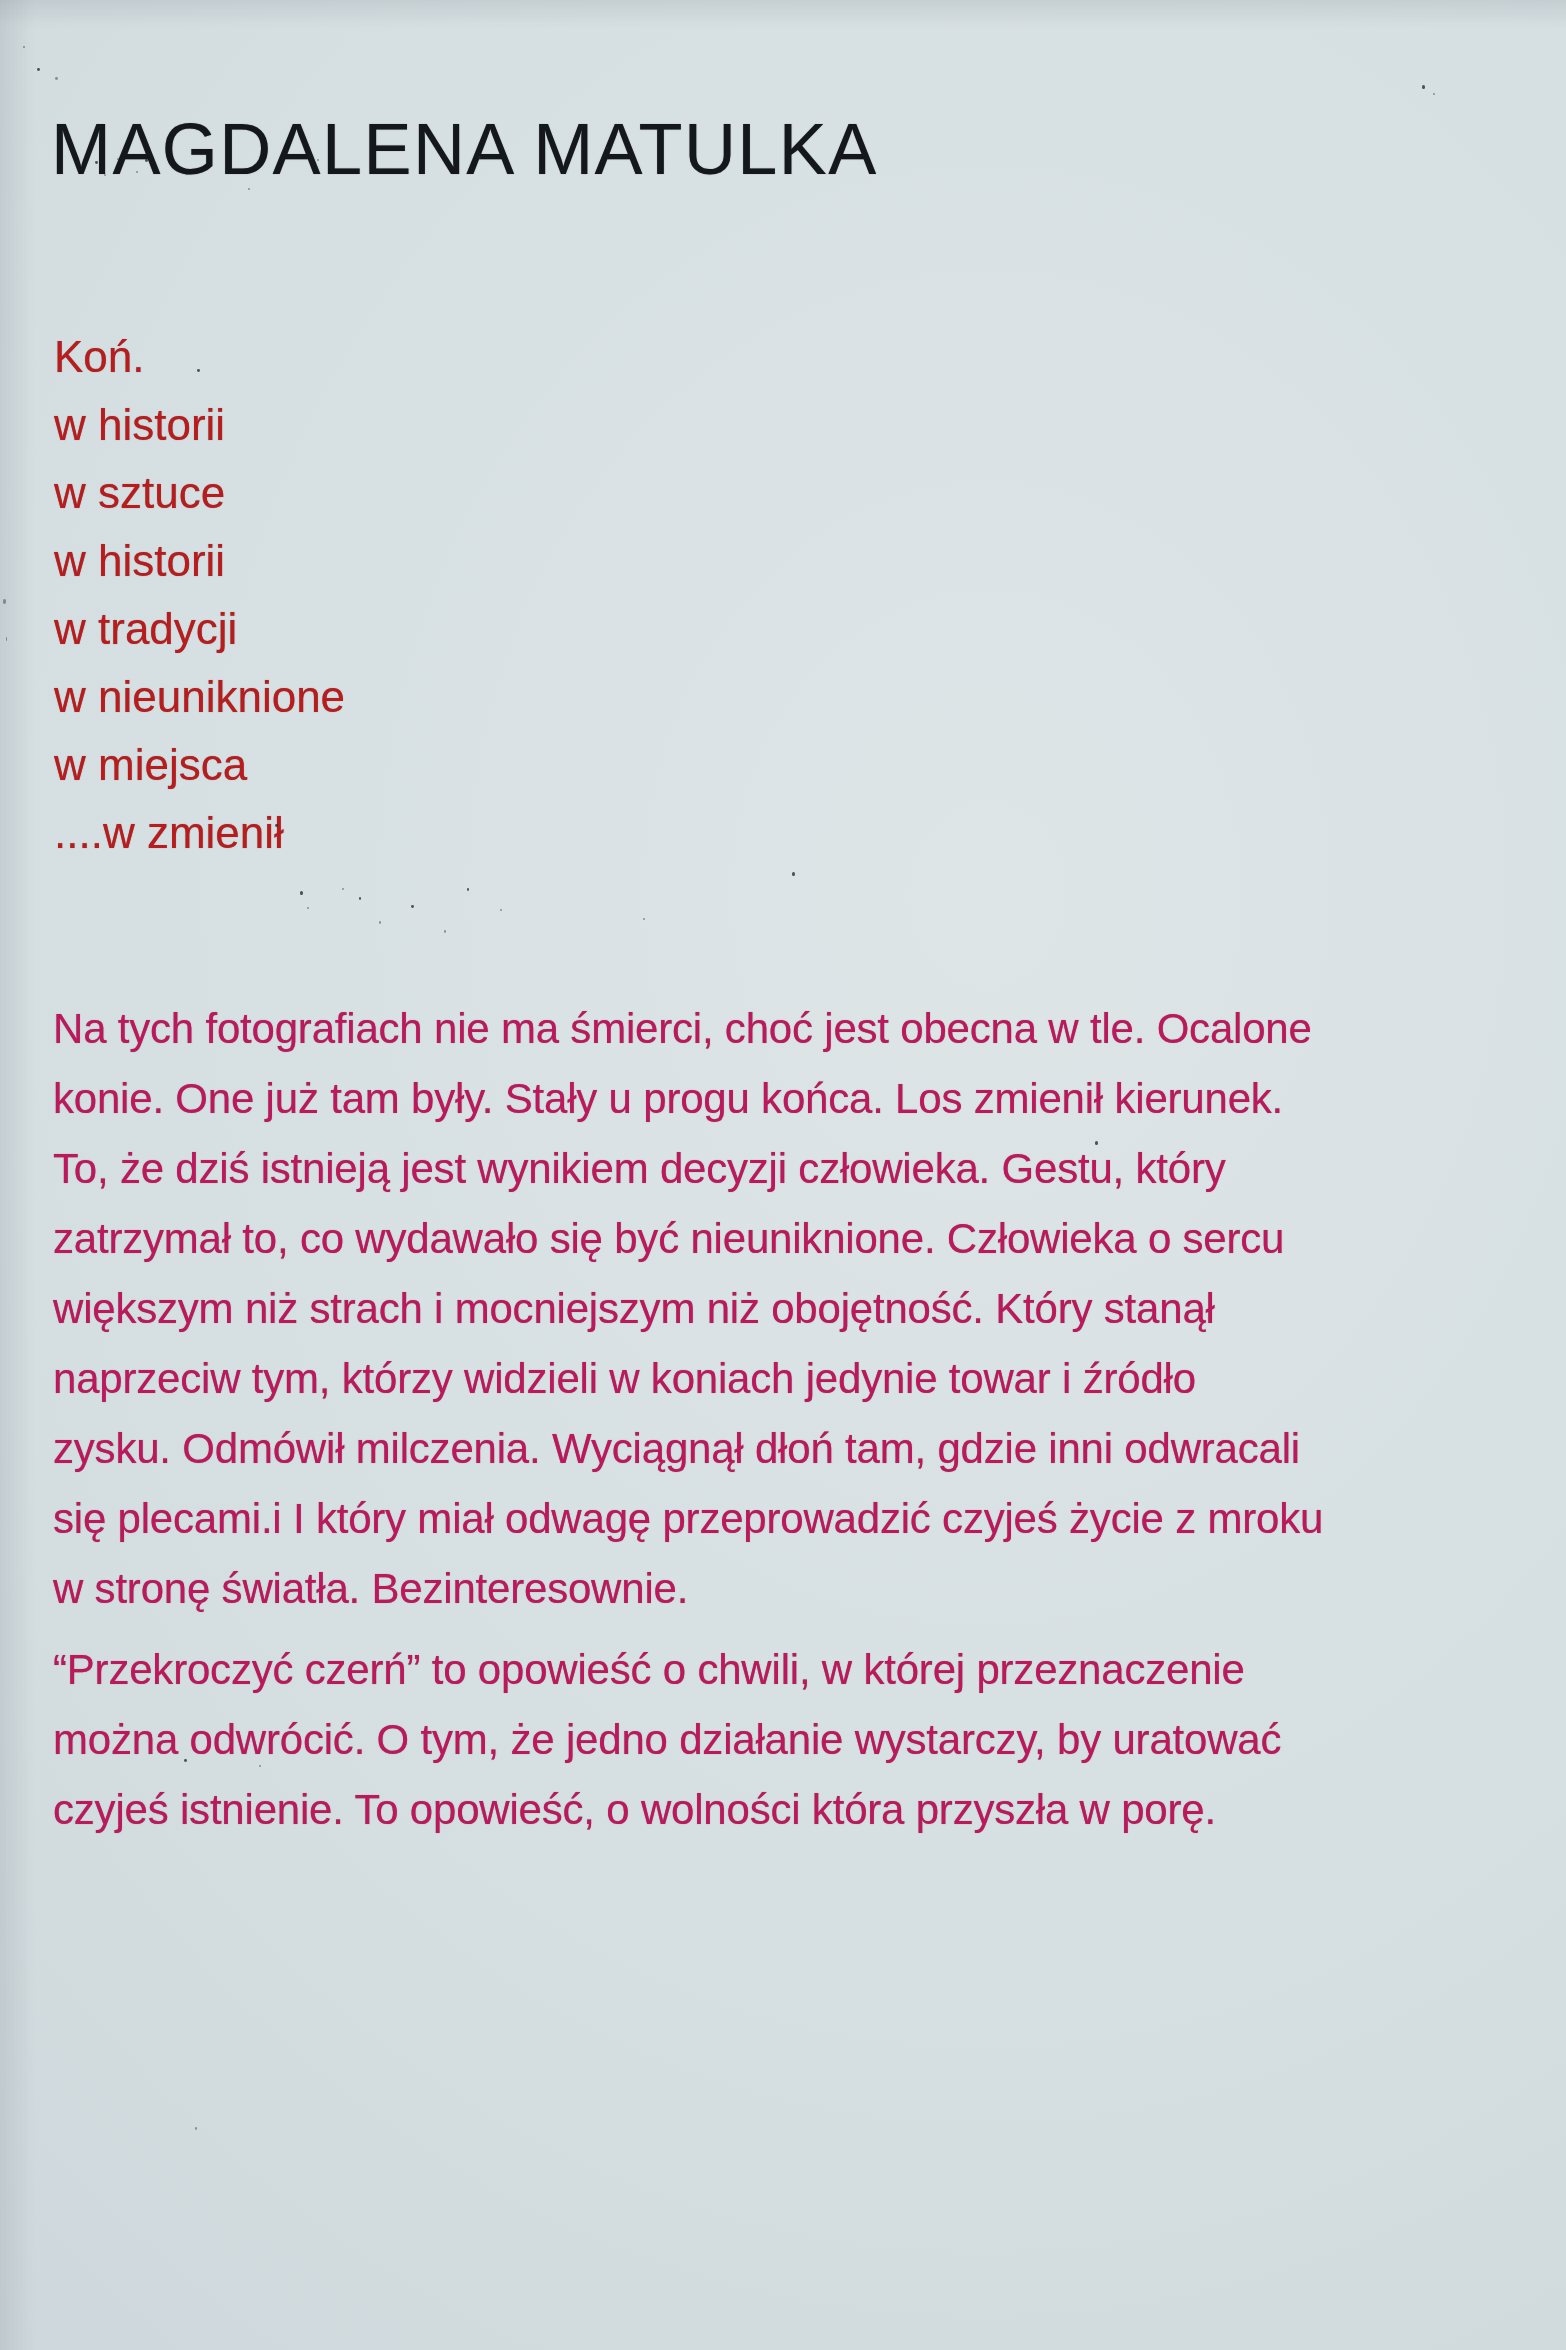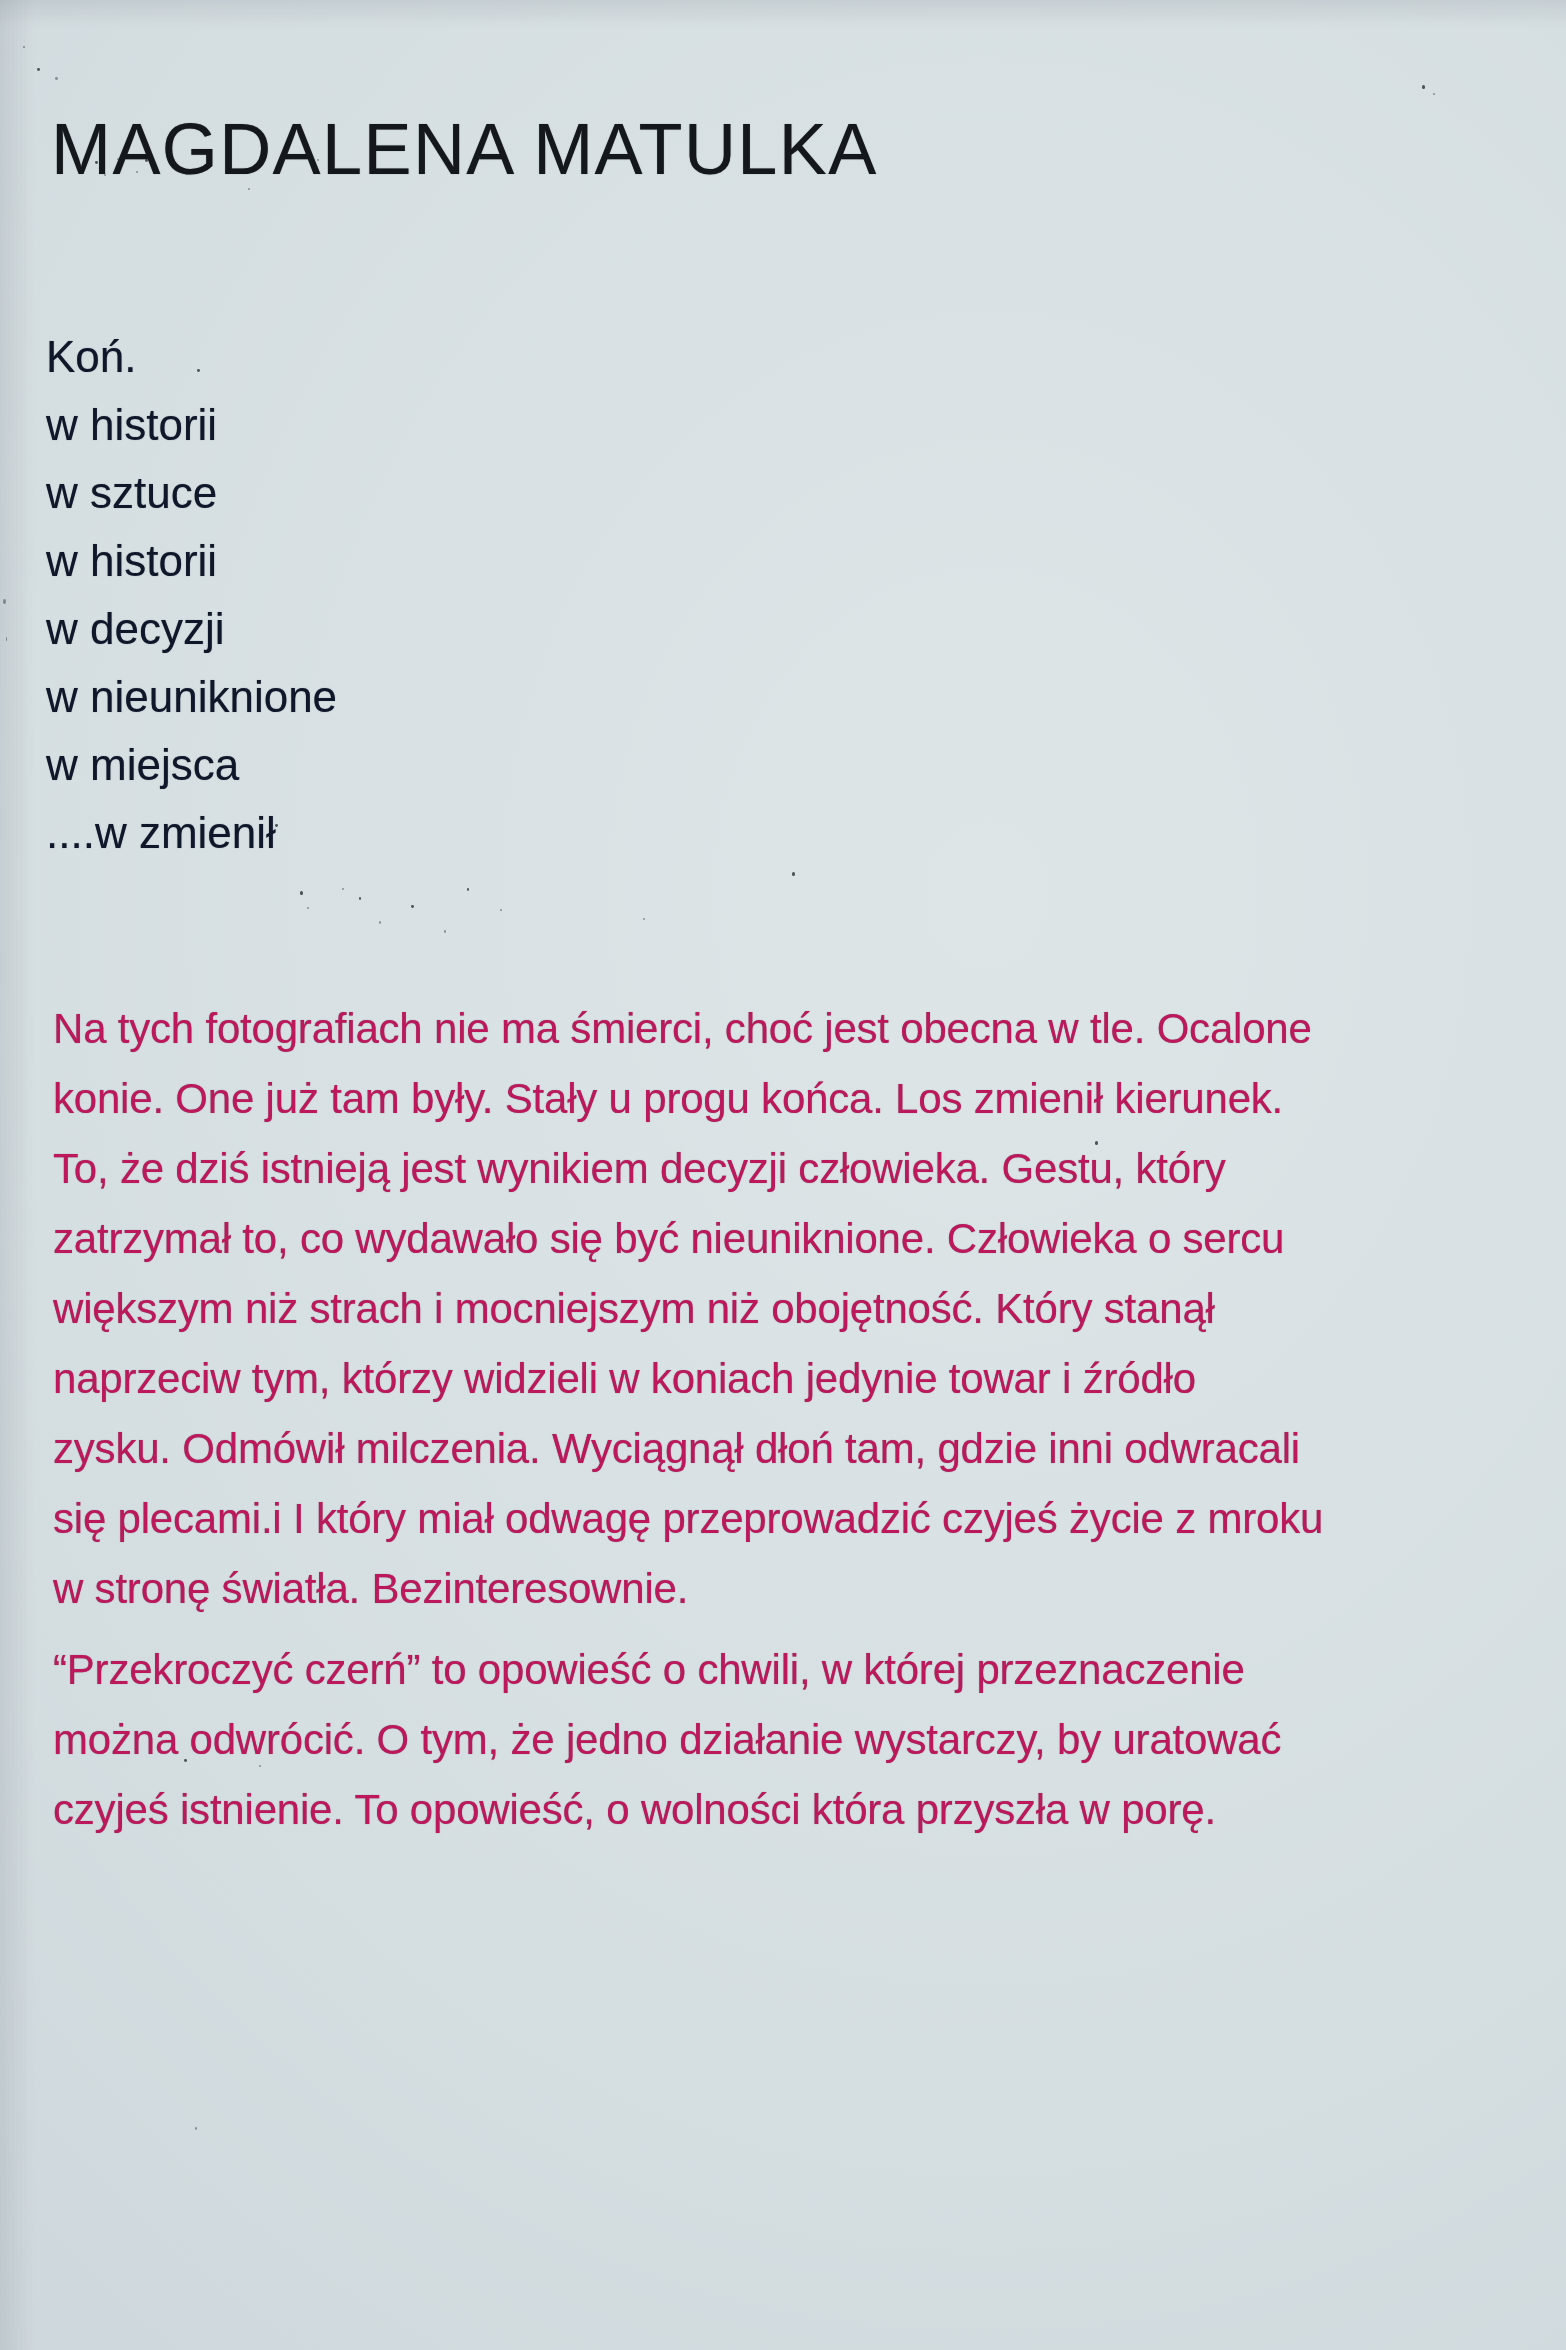--- a/index.html
+++ b/index.html
@@ -26,24 +26,24 @@
     font-size: 72px;
     font-weight: 500;
     letter-spacing: 1.4px;
     color: #14181d;
     text-shadow: 0 0 0.9px rgba(20,24,29,0.55);
     white-space: pre;
   }
   .intro-list {
     position: absolute;
     top: 323px;
-    left: 46px;
+    left: 54px;
     font-size: 44px;
     line-height: 68px;
-    color: #0f172a;
+    color: #b91c1c;
     text-shadow: 0 0 0.9px rgba(20,24,29,0.5);
   }
   .intro-line { white-space: pre; }
   .para {
     position: absolute;
     left: 51px;
     margin: 2px;
     font-size: 42px;
     line-height: 70px;
     letter-spacing: -0.2px;
@@ -66,21 +66,21 @@
 
 <div class="photo-panel">
 
   <h1 class="poster-title">MAGDALENA MATULKA</h1>
 
   <div class="intro-list">
     <div class="intro-line">Koń.</div>
     <div class="intro-line">w historii</div>
     <div class="intro-line">w sztuce</div>
     <div class="intro-line">w historii</div>
-    <div class="intro-line">w decyzji</div>
+    <div class="intro-line">w tradycji</div>
     <div class="intro-line">w nieuniknione</div>
     <div class="intro-line">w miejsca</div>
     <div class="intro-line">....w zmienił</div>
   </div>
 
   <p class="para" id="para-0">Na tych fotografiach nie ma śmierci, choć jest obecna w tle. Ocalone
 konie. One już tam były. Stały u progu końca. Los zmienił kierunek.
 To, że dziś istnieją jest wynikiem decyzji człowieka. Gestu, który
 zatrzymał to, co wydawało się być nieuniknione. Człowieka o sercu
 większym niż strach i mocniejszym niż obojętność. Który stanął

